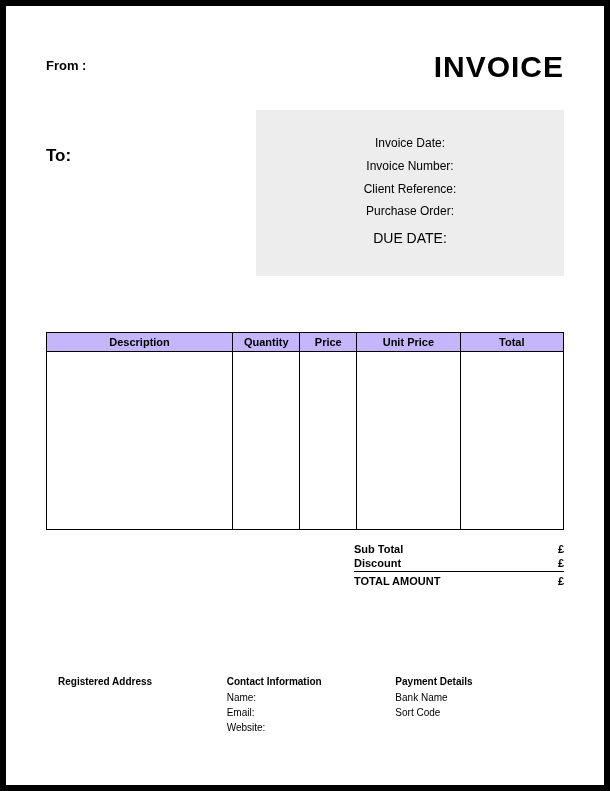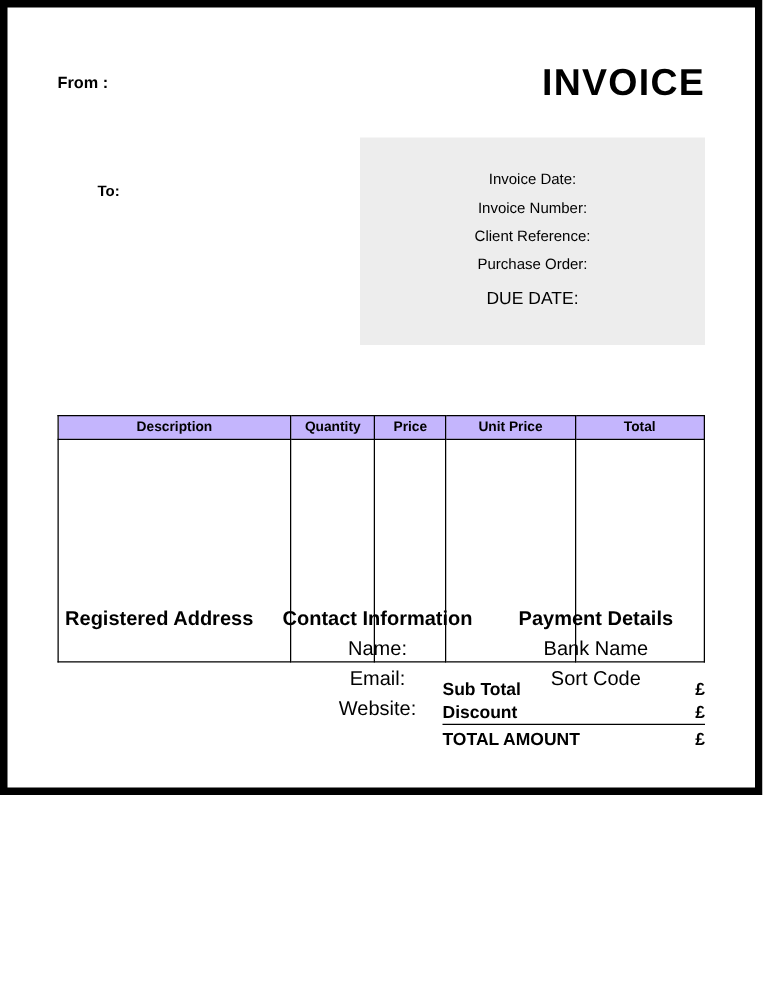--- a/index.html
+++ b/index.html
@@ -4,21 +4,21 @@
 <style>
   * { box-sizing: border-box; }
   body {
     margin: 0;
     padding: 0;
     background: #fff;
     font-family: Arial, Helvetica, sans-serif;
   }
   .page {
     width: 610px;
-    height: 636px;
+    height: 791px;
     border: 6px solid #000;
     padding: 44px 40px 30px 40px;
     position: relative;
     background: #fff;
   }
   .header-row {
     display: flex;
     justify-content: space-between;
     align-items: flex-start;
   }
@@ -30,25 +30,24 @@
   .invoice-title {
     font-size: 30px;
     font-weight: bold;
     letter-spacing: 1px;
   }
   .mid-row {
     display: flex;
     margin-top: 26px;
   }
   .to-label {
-    font-size: 12px;
+    font-size: 17px;
     font-weight: bold;
     width: 210px;
     margin-top: 36px;
-    margin-left: 32px;
   }
   .meta-box {
     flex: 1;
     background: #ededed;
     padding: 22px 20px 24px 20px;
     text-align: center;
     font-size: 12px;
     line-height: 1.9;
   }
   .meta-box .due {
@@ -77,42 +76,41 @@
   .col-desc { width: 36%; }
   .col-qty  { width: 13%; }
   .col-unit { width: 11%; }
   .col-price{ width: 20%; }
   .col-total{ width: 20%; }
 
   .totals {
     margin-top: 12px;
     margin-left: auto;
     width: 210px;
-    font-size: 14px;
+    font-size: 11px;
   }
   .totals .trow {
     display: flex;
     justify-content: space-between;
     padding: 1px 0;
     font-weight: bold;
   }
   .totals .underline {
     border-bottom: 1.5px solid #000;
     padding-bottom: 2px;
     margin-bottom: 2px;
   }
 
   .footer {
     position: absolute;
-    left: 34px;
+    left: 52px;
     right: 40px;
     bottom: 50px;
     display: flex;
-    font-size: 16px;
-    text-align: center;
+    font-size: 10px;
   }
   .footer .col {
     flex: 1;
   }
   .footer .heading {
     font-weight: bold;
     margin-bottom: 3px;
   }
   .footer .line {
     line-height: 1.5;

